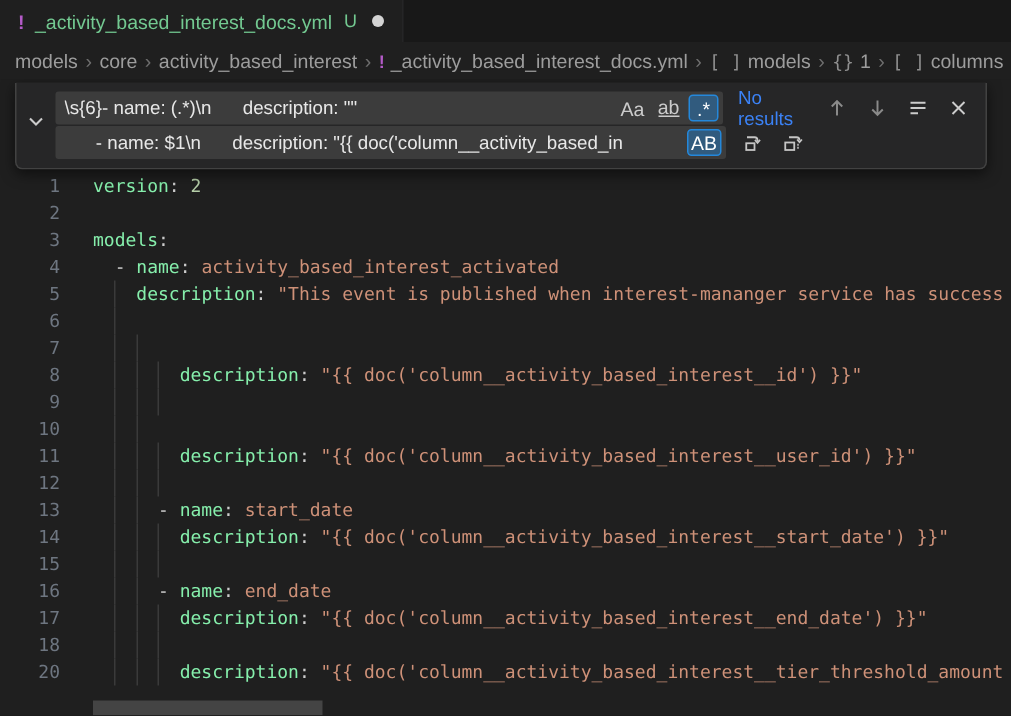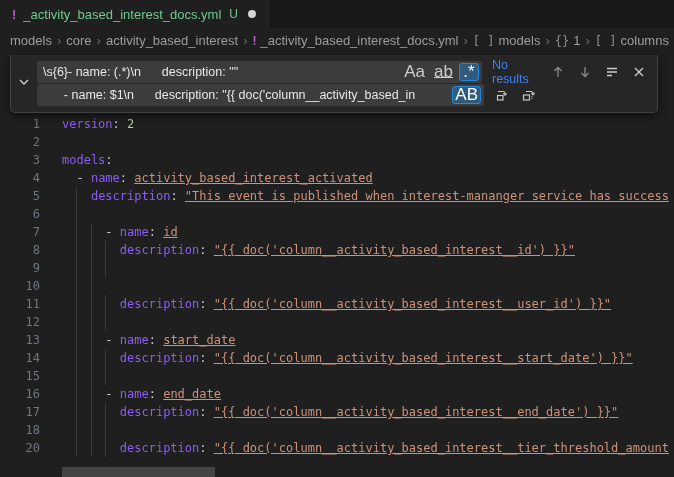--- a/index.html
+++ b/index.html
@@ -26,42 +26,42 @@
   .bc-ico.yaml { color:#b45bc8; font-weight:bold; font-family:"Liberation Sans",sans-serif; }
 
   
   .editor { position:relative; height:424px; background:#1f1f1f; overflow:hidden; }
   .code { position:absolute; top:62px; left:0; right:0; }
   .cl { position:relative; height:18px; line-height:18px; white-space:pre;
         font-family:"DejaVu Sans Mono", monospace; font-size:12px; }
   .ln { position:absolute; left:0; top:0; width:40px; text-align:right; color:#6e7681; }
   .ct { position:absolute; left:62px; top:0; }
   .guide { position:absolute; top:0; height:18px; border-left:1px solid #3a3a3a; }
-  .tk-k { color:#8b5cf6; }
+  .tk-k { color:#86efac; }
   .tk-p { color:#cccccc; }
-  .tk-v { color:#ce9178;text-decoration:underline; }
+  .tk-v { color:#ce9178; }
   .tk-n { color:#b5cea8; }
 
   .hscroll { position:absolute; left:62px; bottom:0; width:153px; height:10px;
              background:rgba(130,130,130,0.38); cursor:pointer; }
 
   
   .findw { position:absolute; top:2px; left:10px; width:648px; height:58px;
            background:#262627; border:1px solid #424242; border-top:none;
            border-radius:0 0 5px 5px; box-shadow:0 3px 9px rgba(0,0,0,.55);
            display:flex; z-index:5; }
   .toggle-col { width:26px; display:flex; align-items:center; justify-content:center; cursor:pointer; }
   .frows { flex:1; padding:6px 8px 6px 0; display:flex; flex-direction:column; justify-content:space-between; }
   .frow { display:flex; align-items:center; height:22px; }
   .finput { display:flex; align-items:center; background:#3c3c3c; height:22px; width:447px;
             border-radius:2px; padding:0 3px 0 6px; }
   .finput input { flex:1; min-width:0; background:transparent; border:none; outline:none;
                   color:#e8e8e8; font-family:"Liberation Sans",sans-serif; font-size:12.5px; height:100%; }
   .opt { min-width:20px; height:18px; display:flex; align-items:center; justify-content:center;
-         color:#cccccc; font-size:17px; border-radius:3px; margin-left:3px; cursor:pointer;
+         color:#cccccc; font-size:13px; border-radius:3px; margin-left:3px; cursor:pointer;
          border:1px solid transparent; padding:0 2px; }
   .opt.active { background:rgba(36,137,219,0.42); border-color:#2488db; color:#ffffff; }
   .opt .uw { border-bottom:1px solid #cccccc; line-height:11px; }
   .status { color:#3b82f6; font-size:12.5px; margin-left:10px; }
   .actions { margin-left:auto; display:flex; align-items:center; gap:7px; }
   .ibtn { width:20px; height:20px; display:flex; align-items:center; justify-content:center;
           border-radius:4px; cursor:pointer; }
   .ibtn svg { display:block; }
   .rep-btns { display:flex; align-items:center; gap:7px; margin-left:8px; }
 </style>
@@ -114,21 +114,21 @@
     </div>
 
   <div class="editor">
     <div class="code" id="code">
         <div class="cl"><span class="ln">1</span><span class="ct"><span class="tk-k">version</span><span class="tk-p">: </span><span class="tk-n">2</span></span></div>
         <div class="cl"><span class="ln">2</span><span class="ct"></span></div>
         <div class="cl"><span class="ln">3</span><span class="ct"><span class="tk-k">models</span><span class="tk-p">:</span></span></div>
         <div class="cl"><span class="ln">4</span><span class="ct"><span class="tk-p">  - </span><span class="tk-k">name</span><span class="tk-p">: </span><span class="tk-v">activity_based_interest_activated</span></span></div>
         <div class="cl"><span class="ln">5</span><span class="guide" style="left: 76.44px;"></span><span class="ct"><span class="tk-p">    </span><span class="tk-k">description</span><span class="tk-p">: </span><span class="tk-v">"This event is published when interest-mananger service has success</span></span></div>
         <div class="cl"><span class="ln">6</span><span class="guide" style="left: 76.44px;"></span></div>
-        <div class="cl"><span class="ln">7</span><span class="guide" style="left: 76.44px;"></span><span class="guide" style="left: 90.88px;"></span><span class="ct"><span class="tk-p">      - </span><span class="tk-k">name</span><span class="tk-p">: </span><span class="tk-v">id</span></span></div>
+        <div class="cl"><span class="ln">7</span><span class="guide" style="left: 76.44px;"></span><span class="guide" style="left: 90.88px;"></span></div>
         <div class="cl"><span class="ln">8</span><span class="guide" style="left: 76.44px;"></span><span class="guide" style="left: 90.88px;"></span><span class="guide" style="left: 105.32px;"></span><span class="ct"><span class="tk-p">        </span><span class="tk-k">description</span><span class="tk-p">: </span><span class="tk-v">"{{ doc('column__activity_based_interest__id') }}"</span></span></div>
         <div class="cl"><span class="ln">9</span><span class="guide" style="left: 76.44px;"></span><span class="guide" style="left: 90.88px;"></span><span class="guide" style="left: 105.32px;"></span><span class="ct"></span></div>
         <div class="cl"><span class="ln">10</span><span class="guide" style="left: 76.44px;"></span><span class="guide" style="left: 90.88px;"></span></div>
         <div class="cl"><span class="ln">11</span><span class="guide" style="left: 76.44px;"></span><span class="guide" style="left: 90.88px;"></span><span class="guide" style="left: 105.32px;"></span><span class="ct"><span class="tk-p">        </span><span class="tk-k">description</span><span class="tk-p">: </span><span class="tk-v">"{{ doc('column__activity_based_interest__user_id') }}"</span></span></div>
         <div class="cl"><span class="ln">12</span><span class="guide" style="left: 76.44px;"></span><span class="guide" style="left: 90.88px;"></span><span class="guide" style="left: 105.32px;"></span><span class="ct"></span></div>
         <div class="cl"><span class="ln">13</span><span class="guide" style="left: 76.44px;"></span><span class="guide" style="left: 90.88px;"></span><span class="ct"><span class="tk-p">      - </span><span class="tk-k">name</span><span class="tk-p">: </span><span class="tk-v">start_date</span></span></div>
         <div class="cl"><span class="ln">14</span><span class="guide" style="left: 76.44px;"></span><span class="guide" style="left: 90.88px;"></span><span class="guide" style="left: 105.32px;"></span><span class="ct"><span class="tk-p">        </span><span class="tk-k">description</span><span class="tk-p">: </span><span class="tk-v">"{{ doc('column__activity_based_interest__start_date') }}"</span></span></div>
         <div class="cl"><span class="ln">15</span><span class="guide" style="left: 76.44px;"></span><span class="guide" style="left: 90.88px;"></span><span class="guide" style="left: 105.32px;"></span><span class="ct"></span></div>
         <div class="cl"><span class="ln">16</span><span class="guide" style="left: 76.44px;"></span><span class="guide" style="left: 90.88px;"></span><span class="ct"><span class="tk-p">      - </span><span class="tk-k">name</span><span class="tk-p">: </span><span class="tk-v">end_date</span></span></div>
         <div class="cl"><span class="ln">17</span><span class="guide" style="left: 76.44px;"></span><span class="guide" style="left: 90.88px;"></span><span class="guide" style="left: 105.32px;"></span><span class="ct"><span class="tk-p">        </span><span class="tk-k">description</span><span class="tk-p">: </span><span class="tk-v">"{{ doc('column__activity_based_interest__end_date') }}"</span></span></div>

